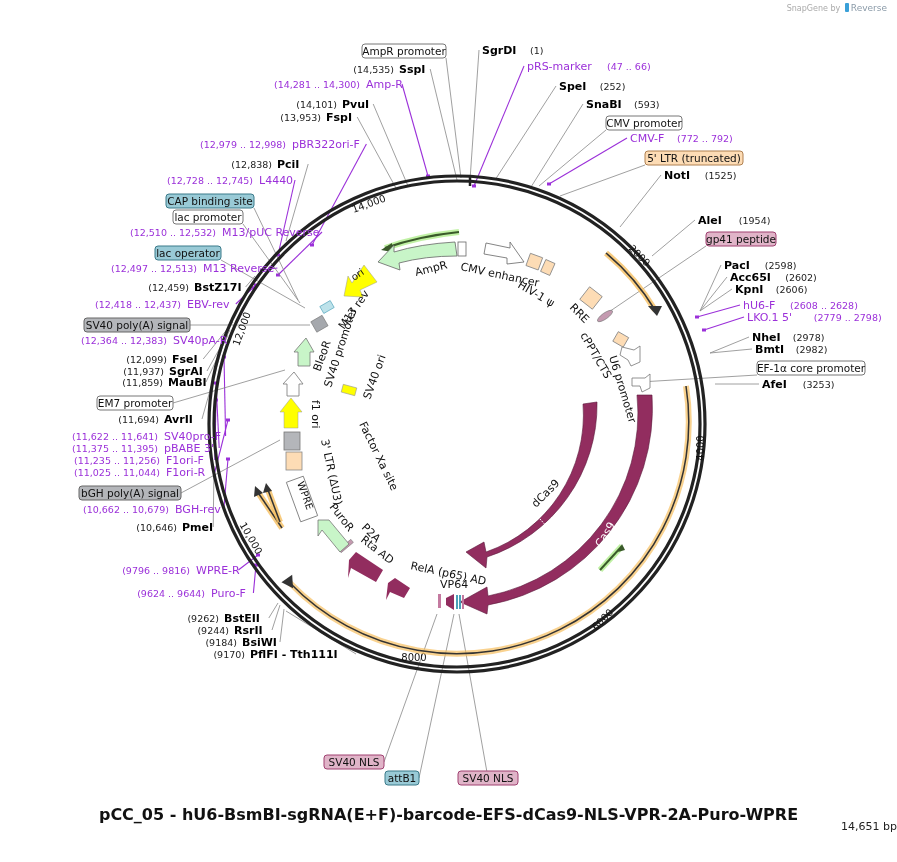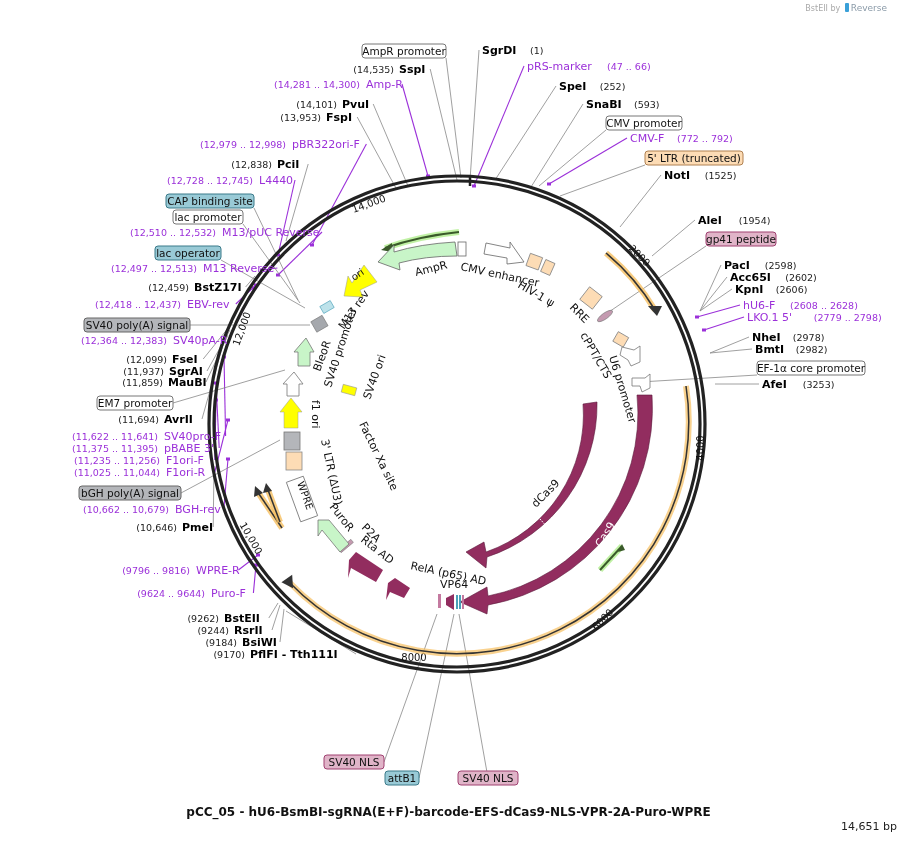--- a/index.html
+++ b/index.html
@@ -1,29 +1,29 @@
 <!DOCTYPE html>
 <html><head>
 <meta charset="utf-8">
 <style>
   html, body { margin:0; padding:0; background:#ffffff; }
   body { width:897px; height:862px; position:relative; overflow:hidden; font-family:"DejaVu Sans", sans-serif; }
   #map { position:absolute; left:0; top:0; }
   .credit { position:absolute; right:10px; top:3px; font-size:8px; color:#aaa; font-family:"DejaVu Sans", sans-serif; }
   .credit .sg { color:#8a9aa8; font-size:9px; }
   .credit .sgmark { display:inline-block; width:4px; height:9px; background:#3aa0d8; border-radius:1px; vertical-align:-1px; margin:0 2px; }
-  .title { position:absolute; left:0; width:897px; top:805px; text-align:center; font-weight:bold; font-size:12px; color:#111; }
+  .title { position:absolute; left:0; width:897px; top:805px; text-align:center; font-weight:bold; font-size:16px; color:#111; }
   .subtitle { position:absolute; left:0; width:897px; top:820px; text-align:right; font-size:11px; color:#222; }
   text { font-family:"DejaVu Sans", sans-serif; }
 </style>
 </head>
 <body>
 
 <div class="credit">
-  <span>BstEII by</span>
+  <span>SnapGene by</span>
   <span class="sgmark"></span><span class="sg">Reverse</span>
 </div>
 
 <svg id="map" width="897" height="862" viewBox="0 0 897 862" xmlns="http://www.w3.org/2000/svg">
 
   <g id="leaders">
       <line x1="479" y1="50" x2="470" y2="180" stroke="#888" stroke-width="0.8"></line>
       <line x1="430.2" y1="69" x2="457" y2="180" stroke="#888" stroke-width="0.8"></line>
       <line x1="373.2" y1="104" x2="408" y2="186" stroke="#888" stroke-width="0.8"></line>
       <line x1="357.2" y1="117" x2="397" y2="190" stroke="#888" stroke-width="0.8"></line>

